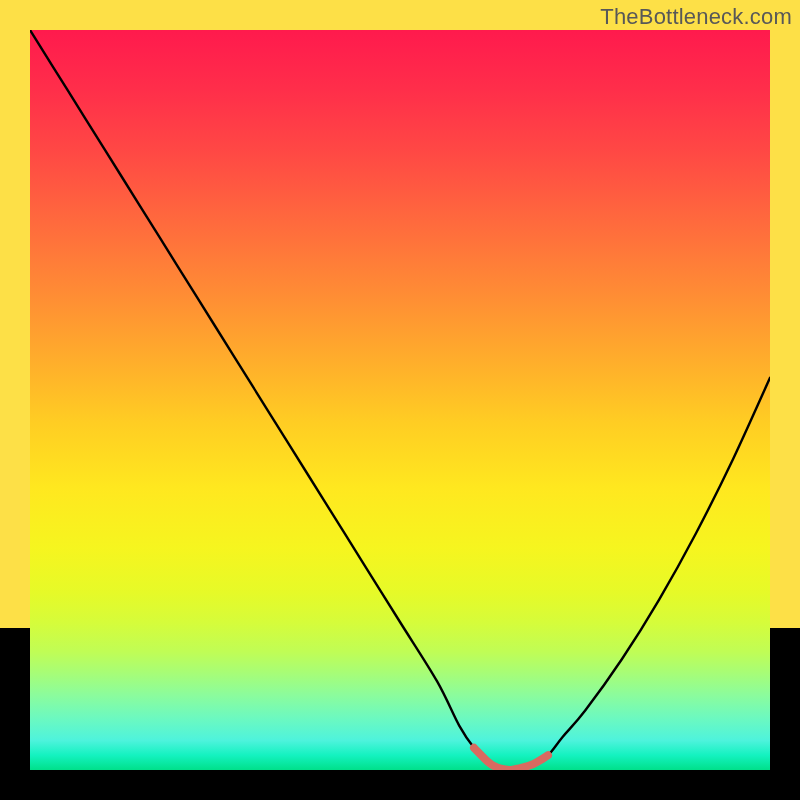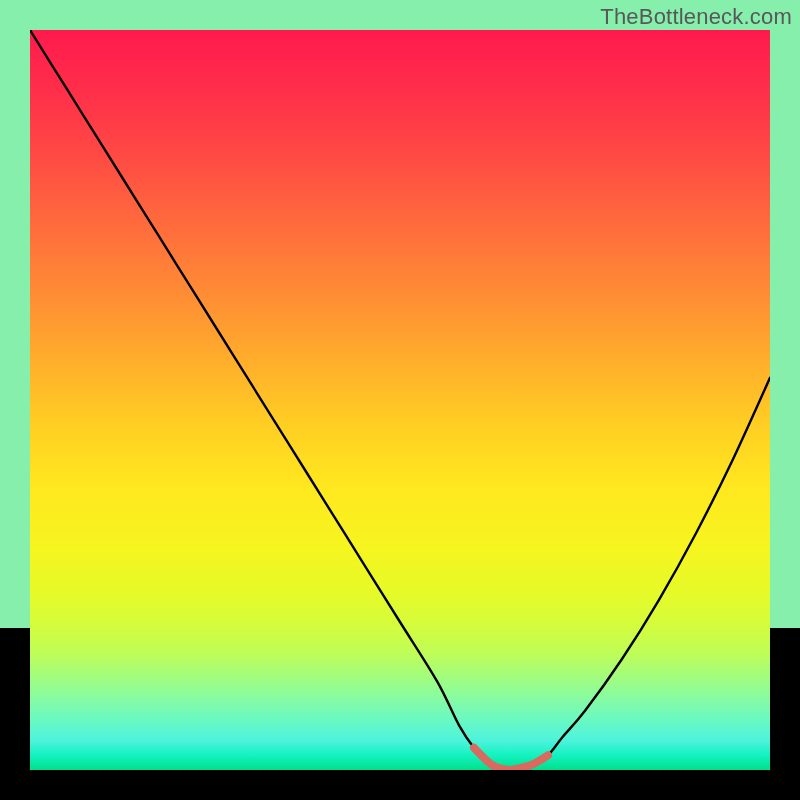--- a/index.html
+++ b/index.html
@@ -1,21 +1,21 @@
 <!DOCTYPE html>
 <html><head>
 <meta charset="utf-8">
 <style>
   * { margin: 0; padding: 0; box-sizing: border-box; }
   html, body { width: 800px; height: 800px; overflow: hidden; background: #000; }
   .container {
     width: 800px;
     height: 628px;
     position: relative;
-    background: #86efac;
+    background: #fde047;
   }
   .watermark {
     position: absolute;
     top: 4px;
     right: 8px;
     font-family: Arial, Helvetica, sans-serif;
     font-size: 22px;
     color: #585858;
     font-weight: 400;
     letter-spacing: 0.2px;

